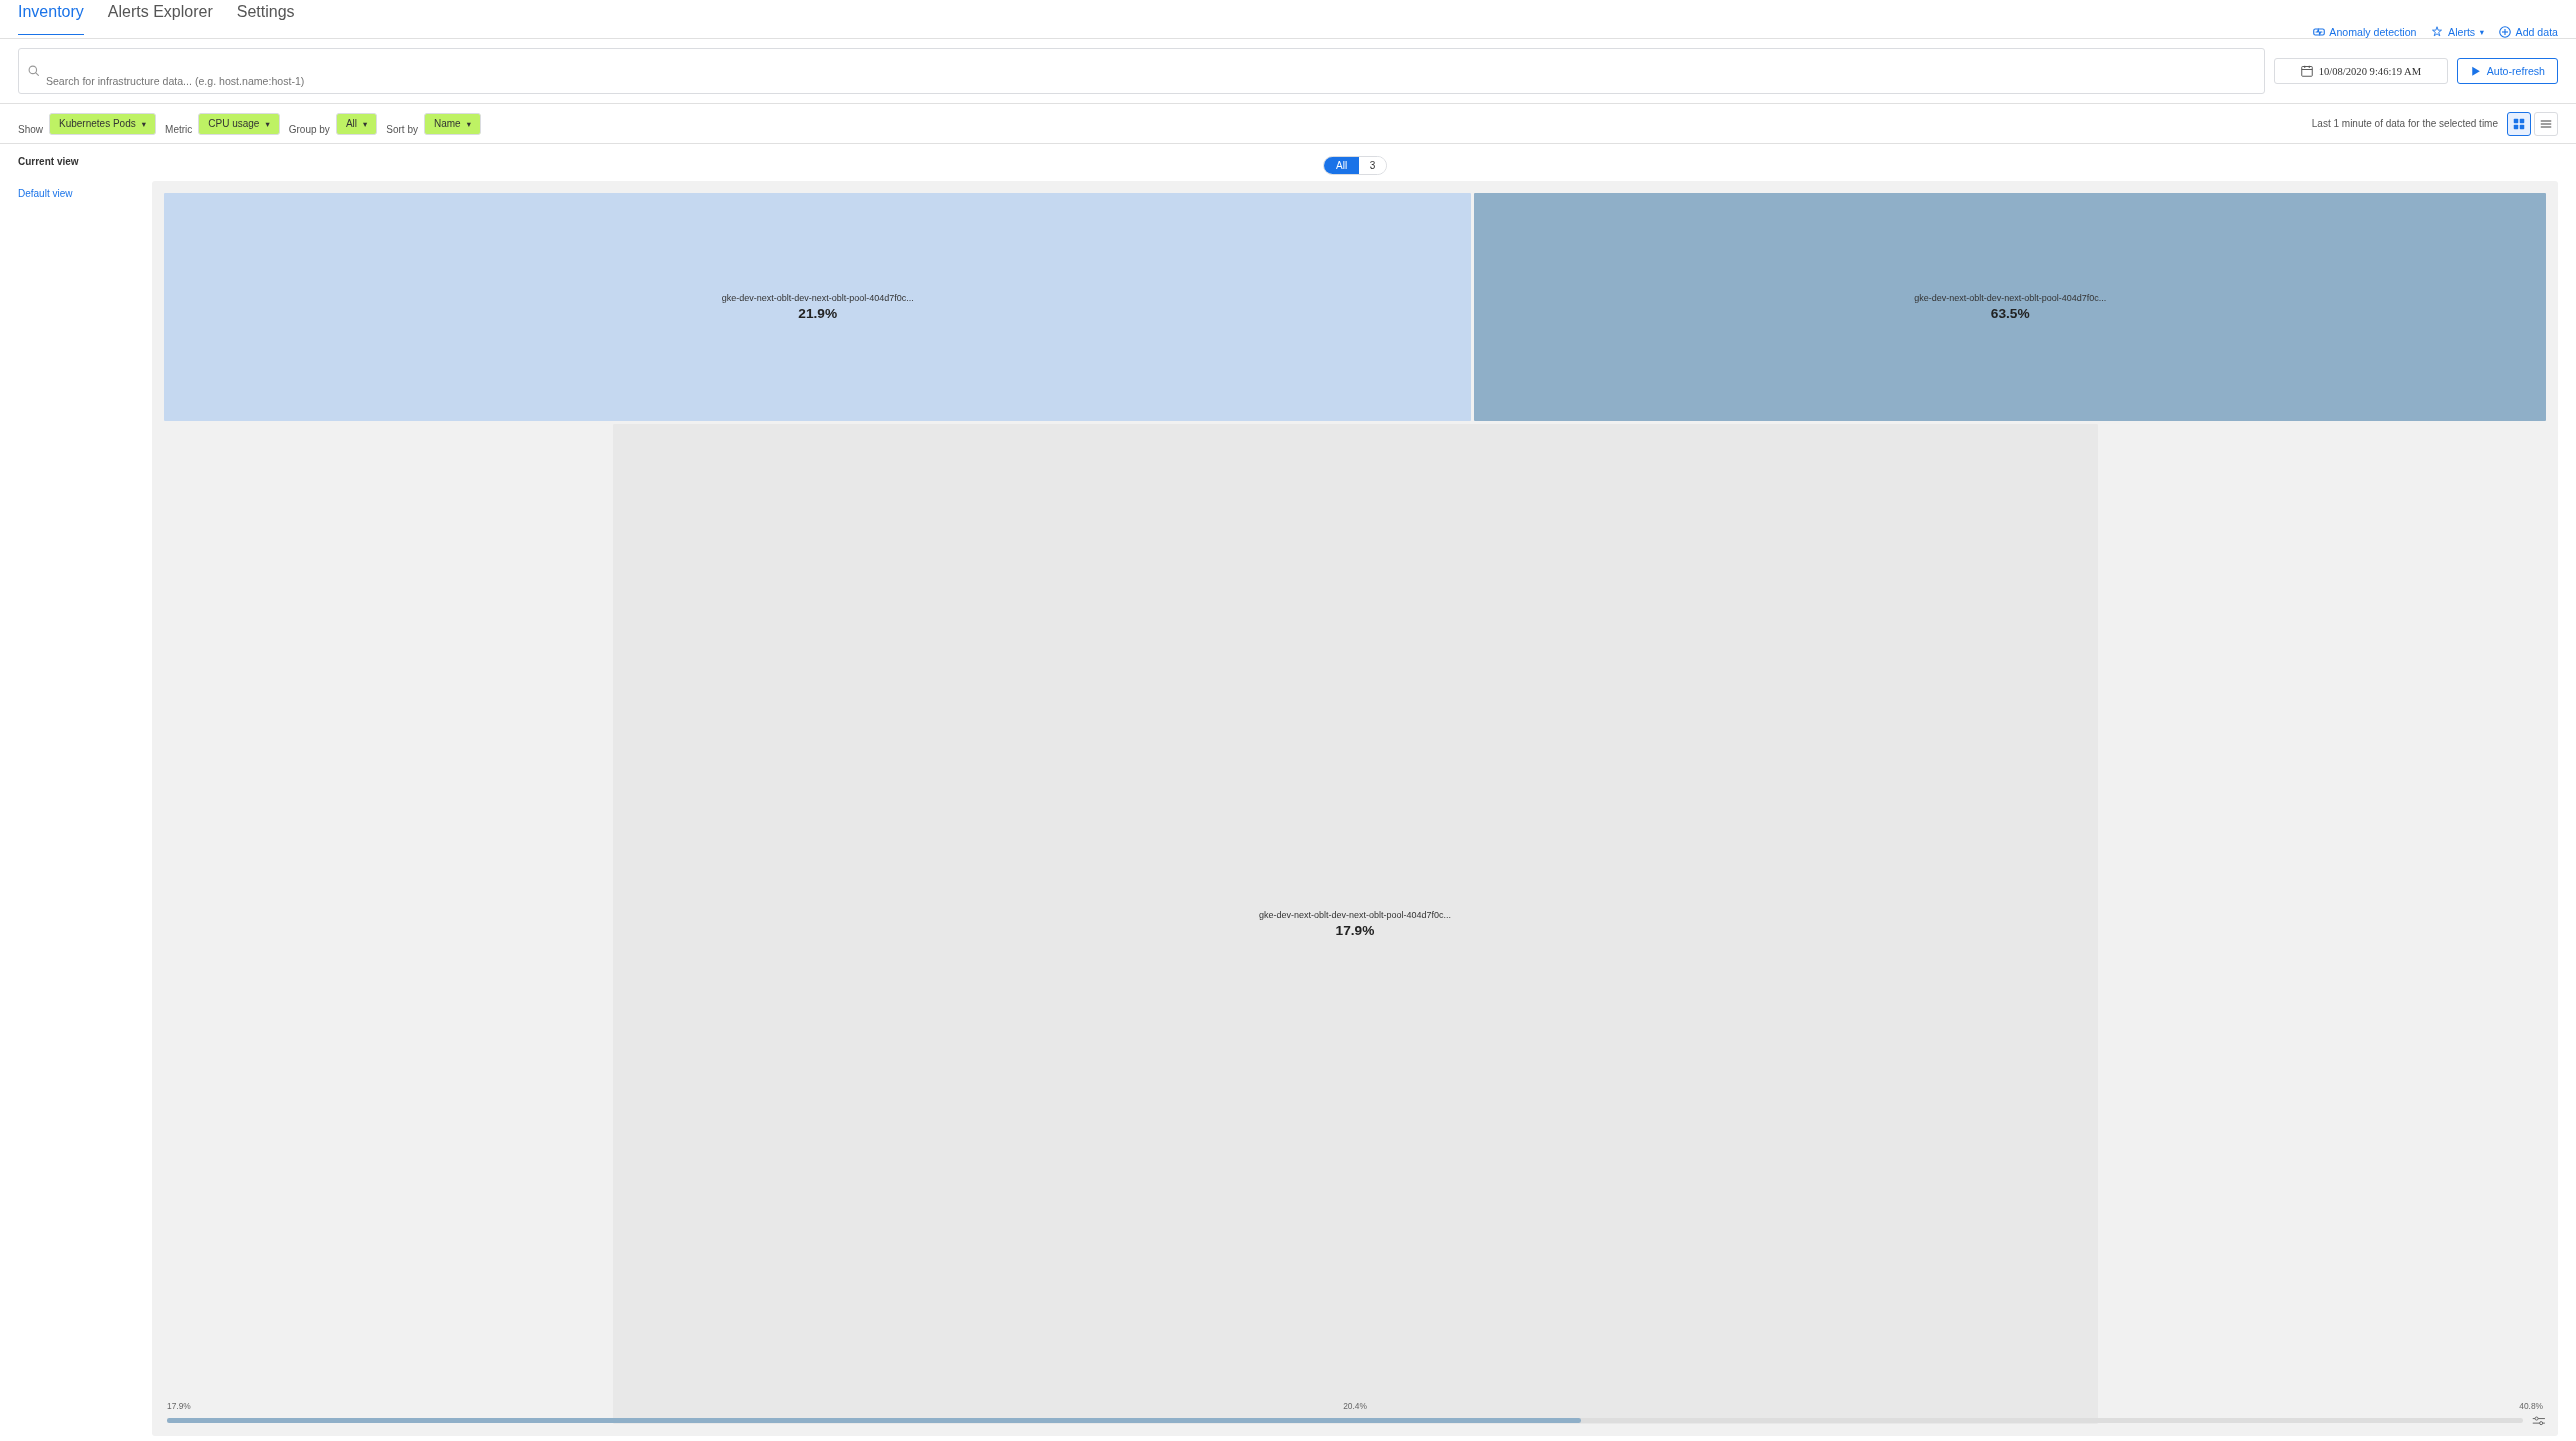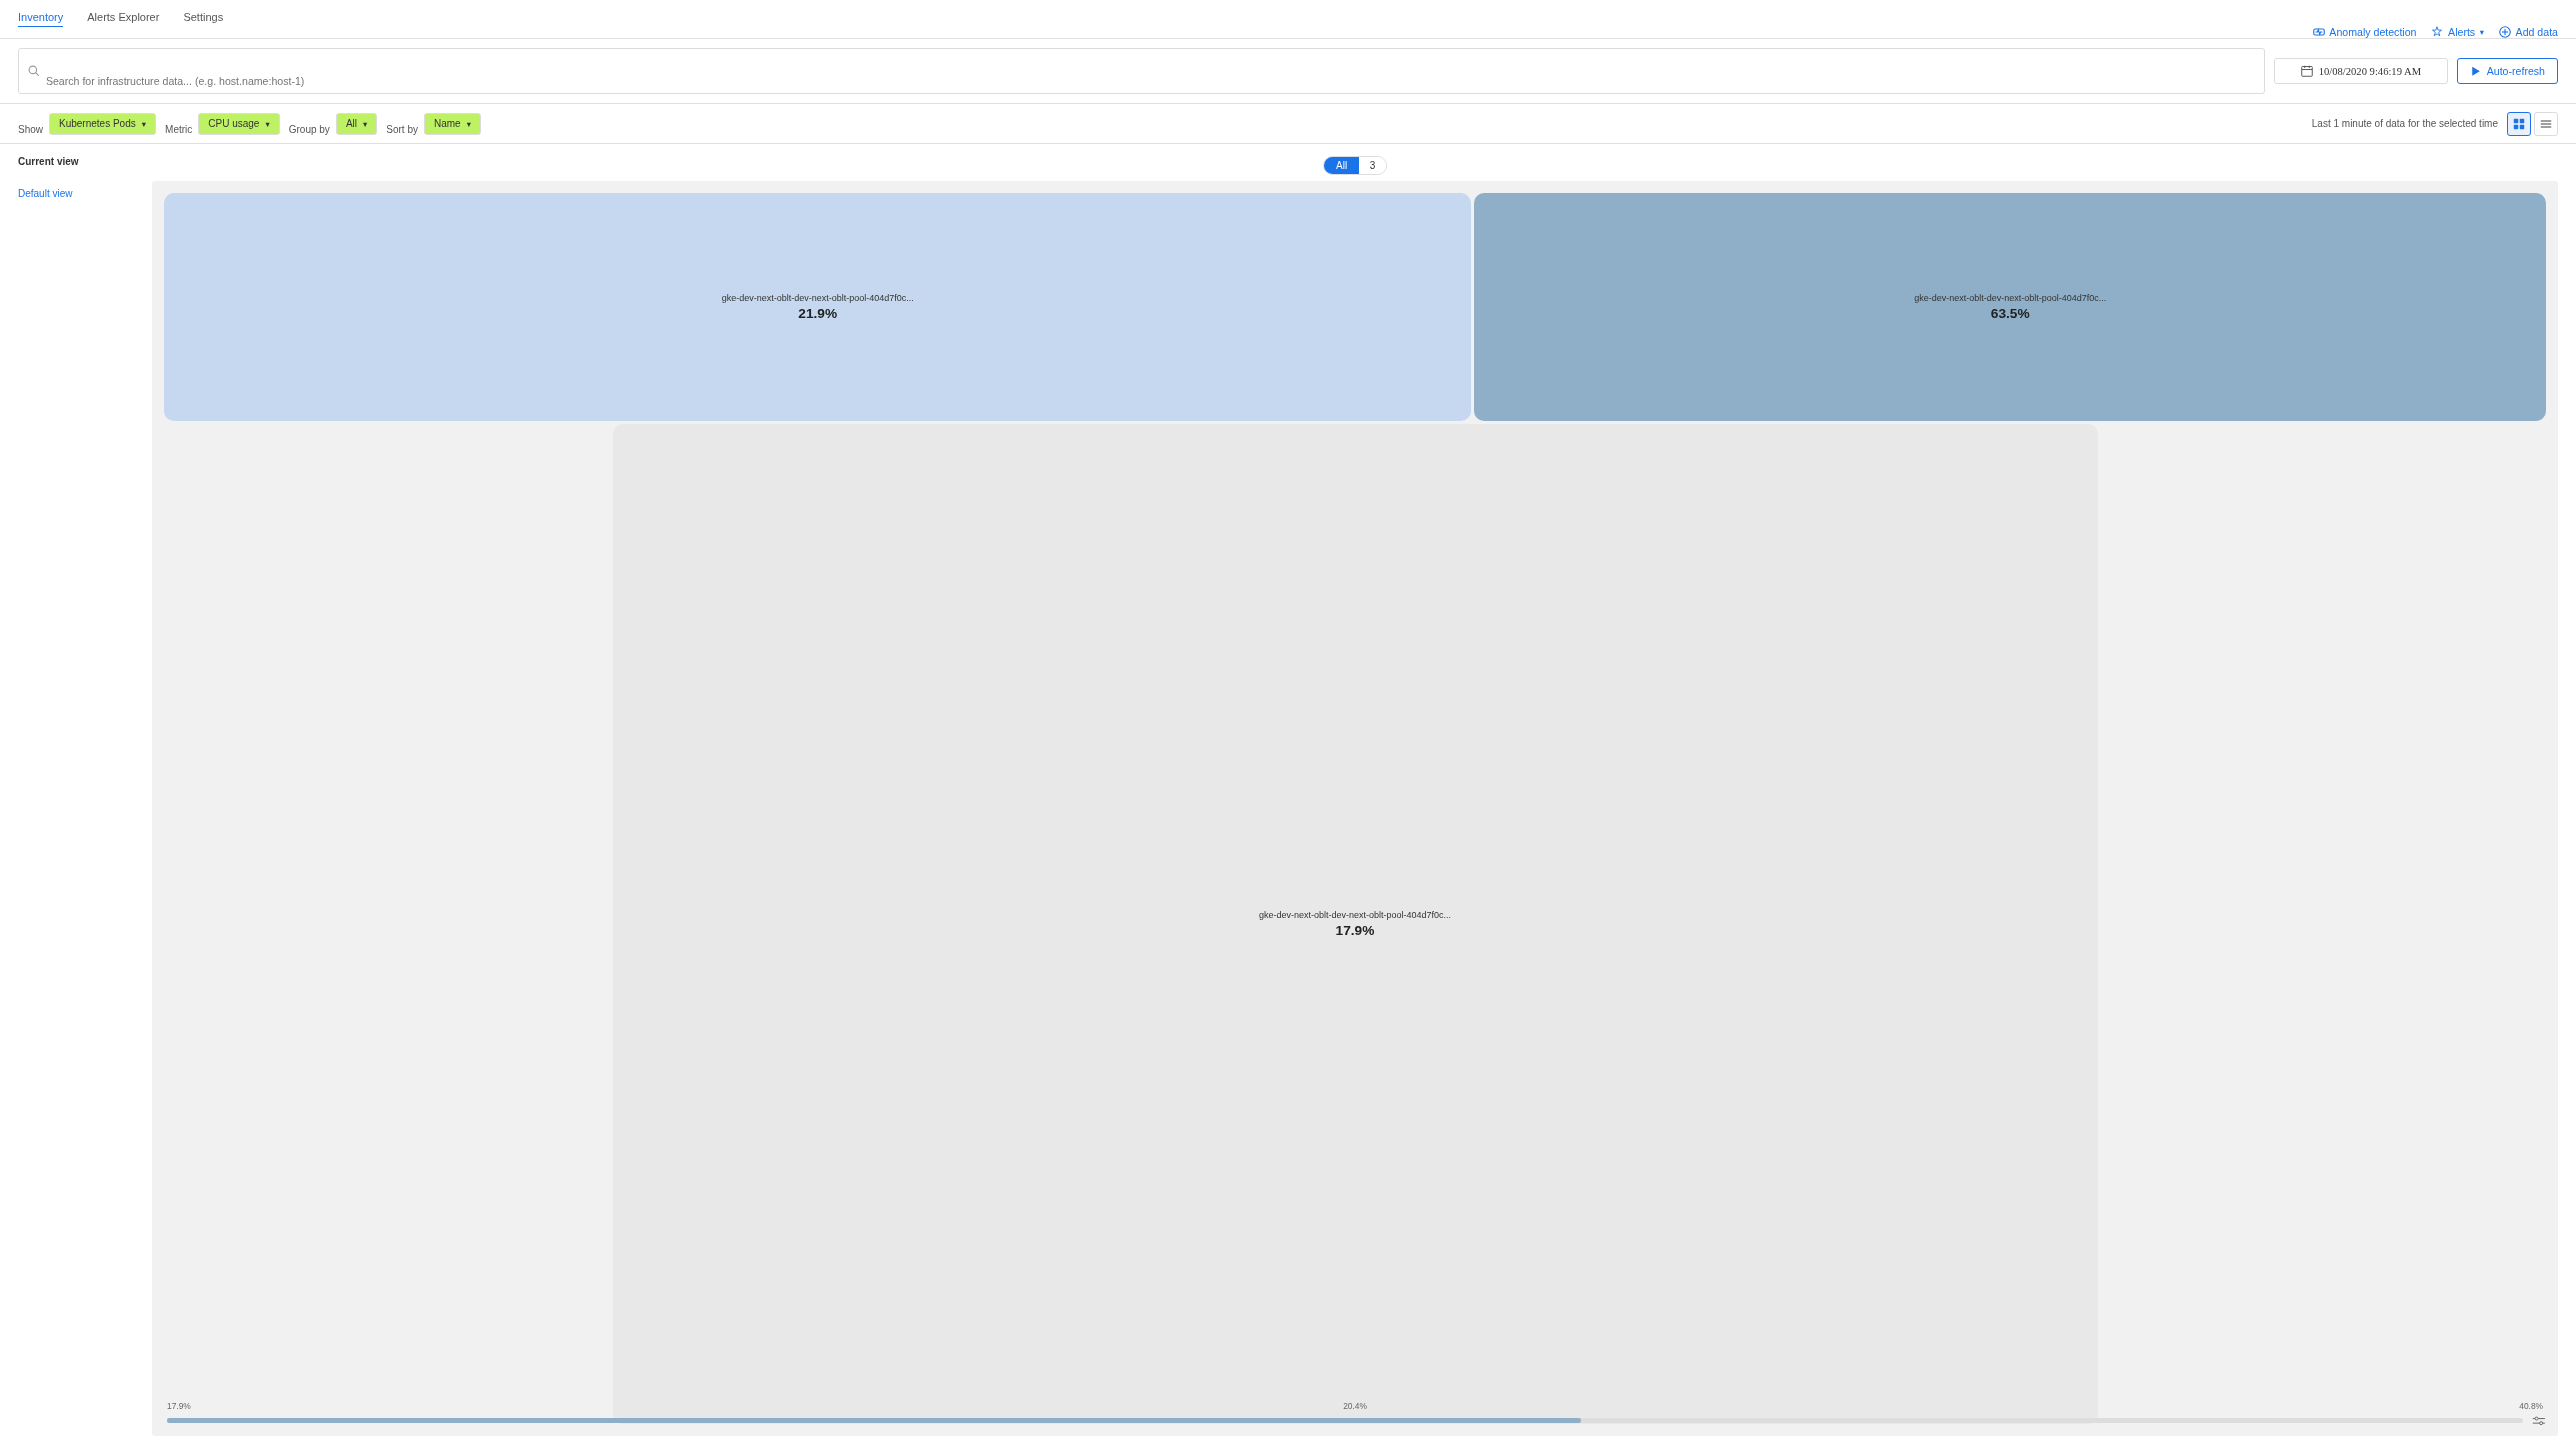--- a/index.html
+++ b/index.html
@@ -12,24 +12,24 @@
       padding: 0 18px;
       border-bottom: 0.8px solid #e0e0e0;
       height: 39px;
     }
     .top-nav .nav-tabs {
       display: flex;
       gap: 24px;
       flex: 1;
     }
     .top-nav .nav-tab {
-      font-size: 11px;
+      font-size: 16px;
       color: #555;
       cursor: pointer;
-      padding-bottom: 3px;
+      padding-bottom: 13px;
       border-bottom: 1.5px solid transparent;
       text-decoration: none;
     }
     .top-nav .nav-tab.active {
       color: #1a73e8;
       border-bottom: 1.5px solid #1a73e8;
       font-weight: 500;
     }
     .top-nav .nav-actions {
       display: flex;
@@ -239,21 +239,21 @@
       display: flex;
       gap: 3px;
       flex: 1;
     }
 
     .treemap-cell {
       display: flex;
       flex-direction: column;
       align-items: center;
       justify-content: center;
-      border-radius: 10px;
+      border-radius: 1px;
       cursor: pointer;
       position: relative;
     }
     .cell-light-blue { background: #c5d8f0; }
     .cell-mid-blue { background: #8fafc8; }
     .cell-light { background: #e8e8e8; }
 
     .treemap-cell .cell-name {
       font-size: 9px;
       color: #333;

